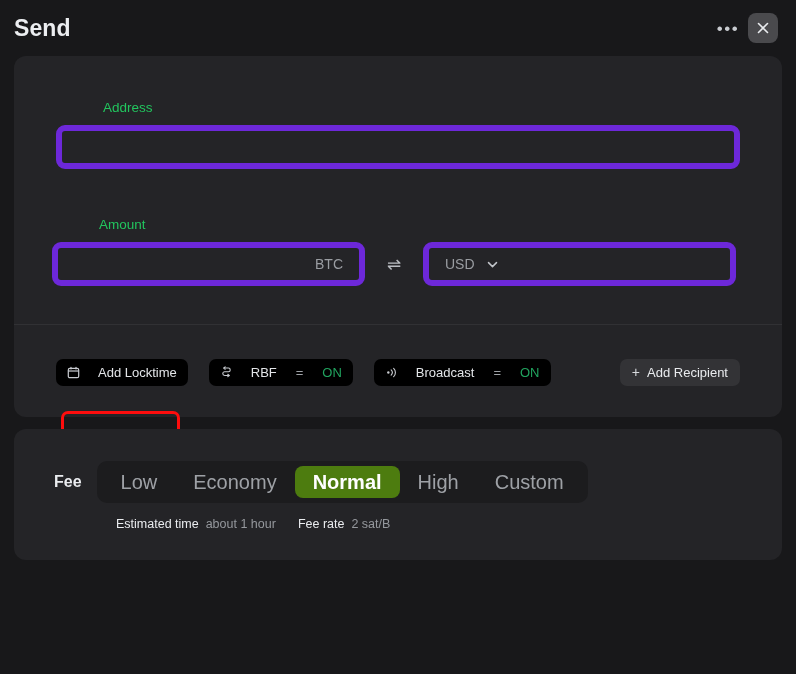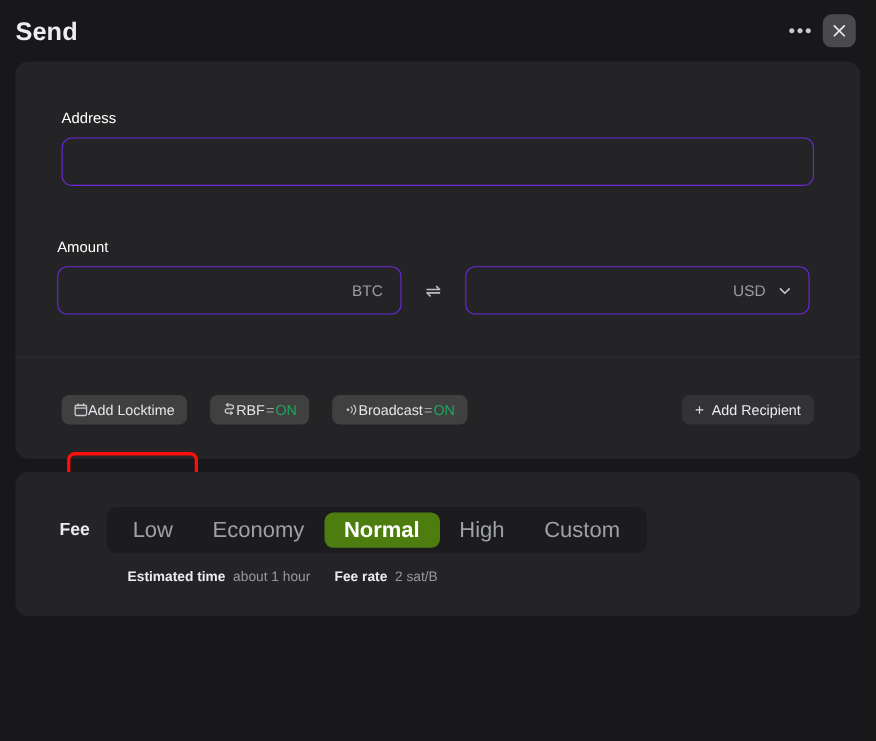--- a/index.html
+++ b/index.html
@@ -67,29 +67,30 @@
     background: #242427;
     border-radius: 12px;
   }
   #card-form   { top: 56px;  height: 361px; }
   #card-fee    { top: 429px; height: 131px; }
   #card-total  { top: 571px; height: 101px; }
 
   
   .field-label {
     font-size: 13.5px;
-    color: #ffffff;
+    color: #22c55e;
     margin-bottom: 10px;
+    margin-left: 47px;
   }
   .address-block { position: absolute; left: 42px; top: 44px; width: 684px; }
   .amount-block  { position: absolute; left: 38px; top: 161px; width: 684px; }
 
   .input-box {
     height: 44px;
-    border: 1px solid #6d28d9;
+    border: 6px solid #6d28d9;
     border-radius: 9px;
     background: transparent;
     display: flex;
     align-items: center;
     padding: 0 16px;
     cursor: text;
   }
   .input-box.full { width: 684px; }
 
   .amount-row {
@@ -109,21 +110,20 @@
     width: 58px;
     display: flex;
     align-items: center;
     justify-content: center;
     color: #b9bcc1;
     font-size: 17px;
     cursor: pointer;
   }
   .fiat-input {
     width: 313px;
-    justify-content: flex-end;
     gap: 10px;
     padding-right: 14px;
     cursor: pointer;
   }
   .chev {
     color: #c2c5ca;
     display: flex; align-items: center;
   }
 
   
@@ -139,24 +139,24 @@
   .options-row {
     position: absolute;
     left: 42px; top: 301px;
     width: 684px; height: 30px;
     display: flex;
     align-items: center;
   }
   .chip {
     height: 27px;
     border-radius: 7px;
-    background: #404040;
+    background: #000000;
     display: inline-flex;
     align-items: center;
-    gap: 0;
+    gap: 18px;
     padding: 0 11px;
     font-size: 13px;
     color: #e3e5e8;
     cursor: pointer;
     white-space: nowrap;
   }
   .chip + .chip { margin-left: 21px; }
   .chip .ico {
     display: inline-flex;
     align-items: center;
@@ -230,21 +230,21 @@
   }
 
   .fee-meta {
     position: absolute;
     left: 102px; top: 88px;
     display: flex;
     align-items: baseline;
     gap: 7px;
     font-size: 12.5px;
   }
-  .meta-key { color: #eaecef; font-weight: bold; }
+  .meta-key { color: #eaecef; font-weight: normal; }
   .meta-val { color: #95989d; }
   .meta-gap { width: 8px; }
 
   
   .total-inner {
     position: absolute;
     left: 40px; top: 33px;
     display: flex;
     align-items: baseline;
     gap: 11px;

